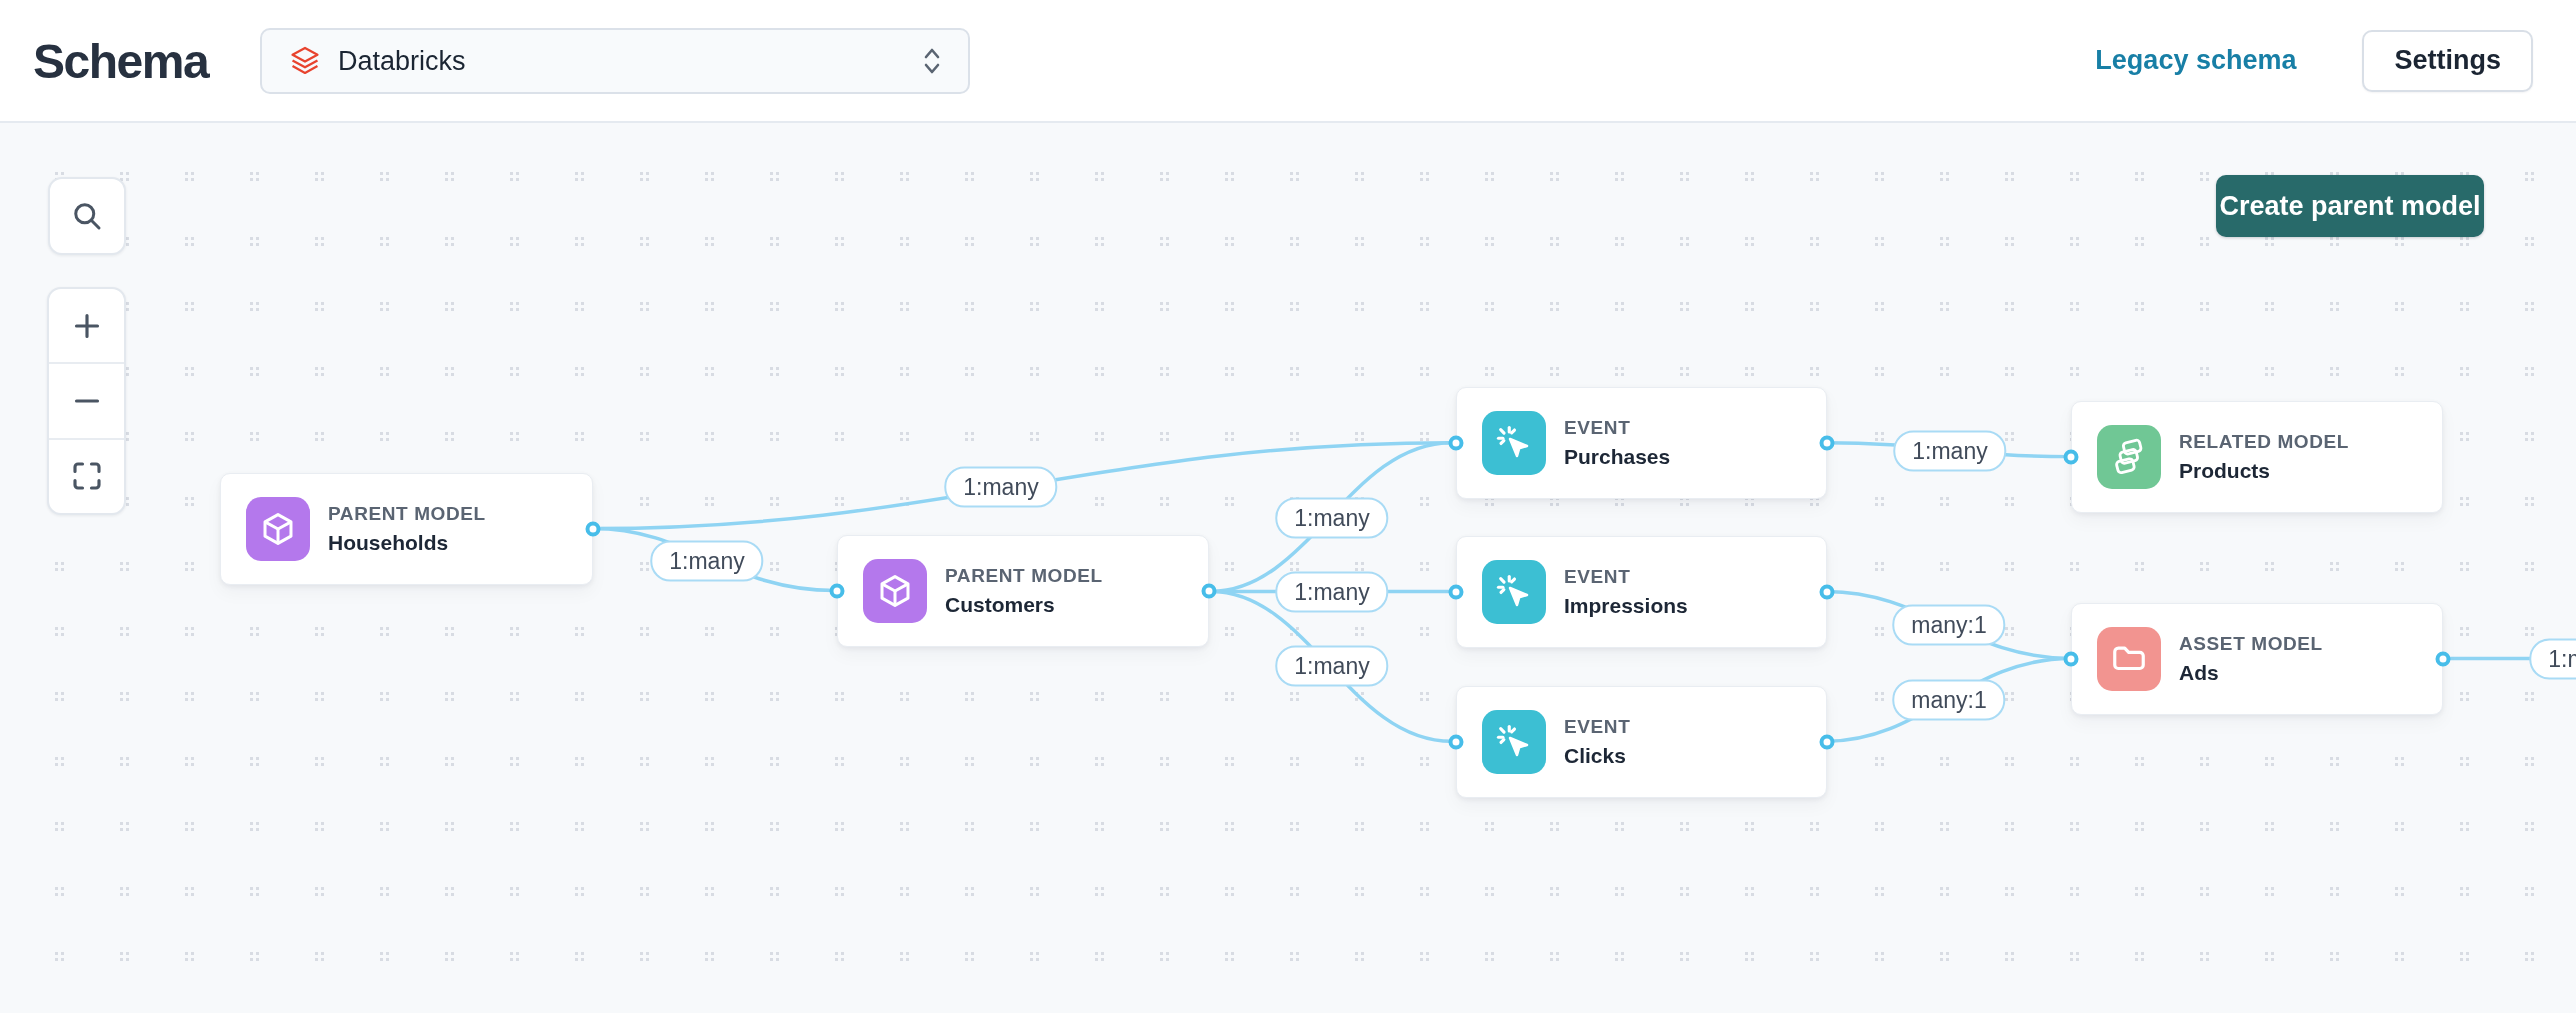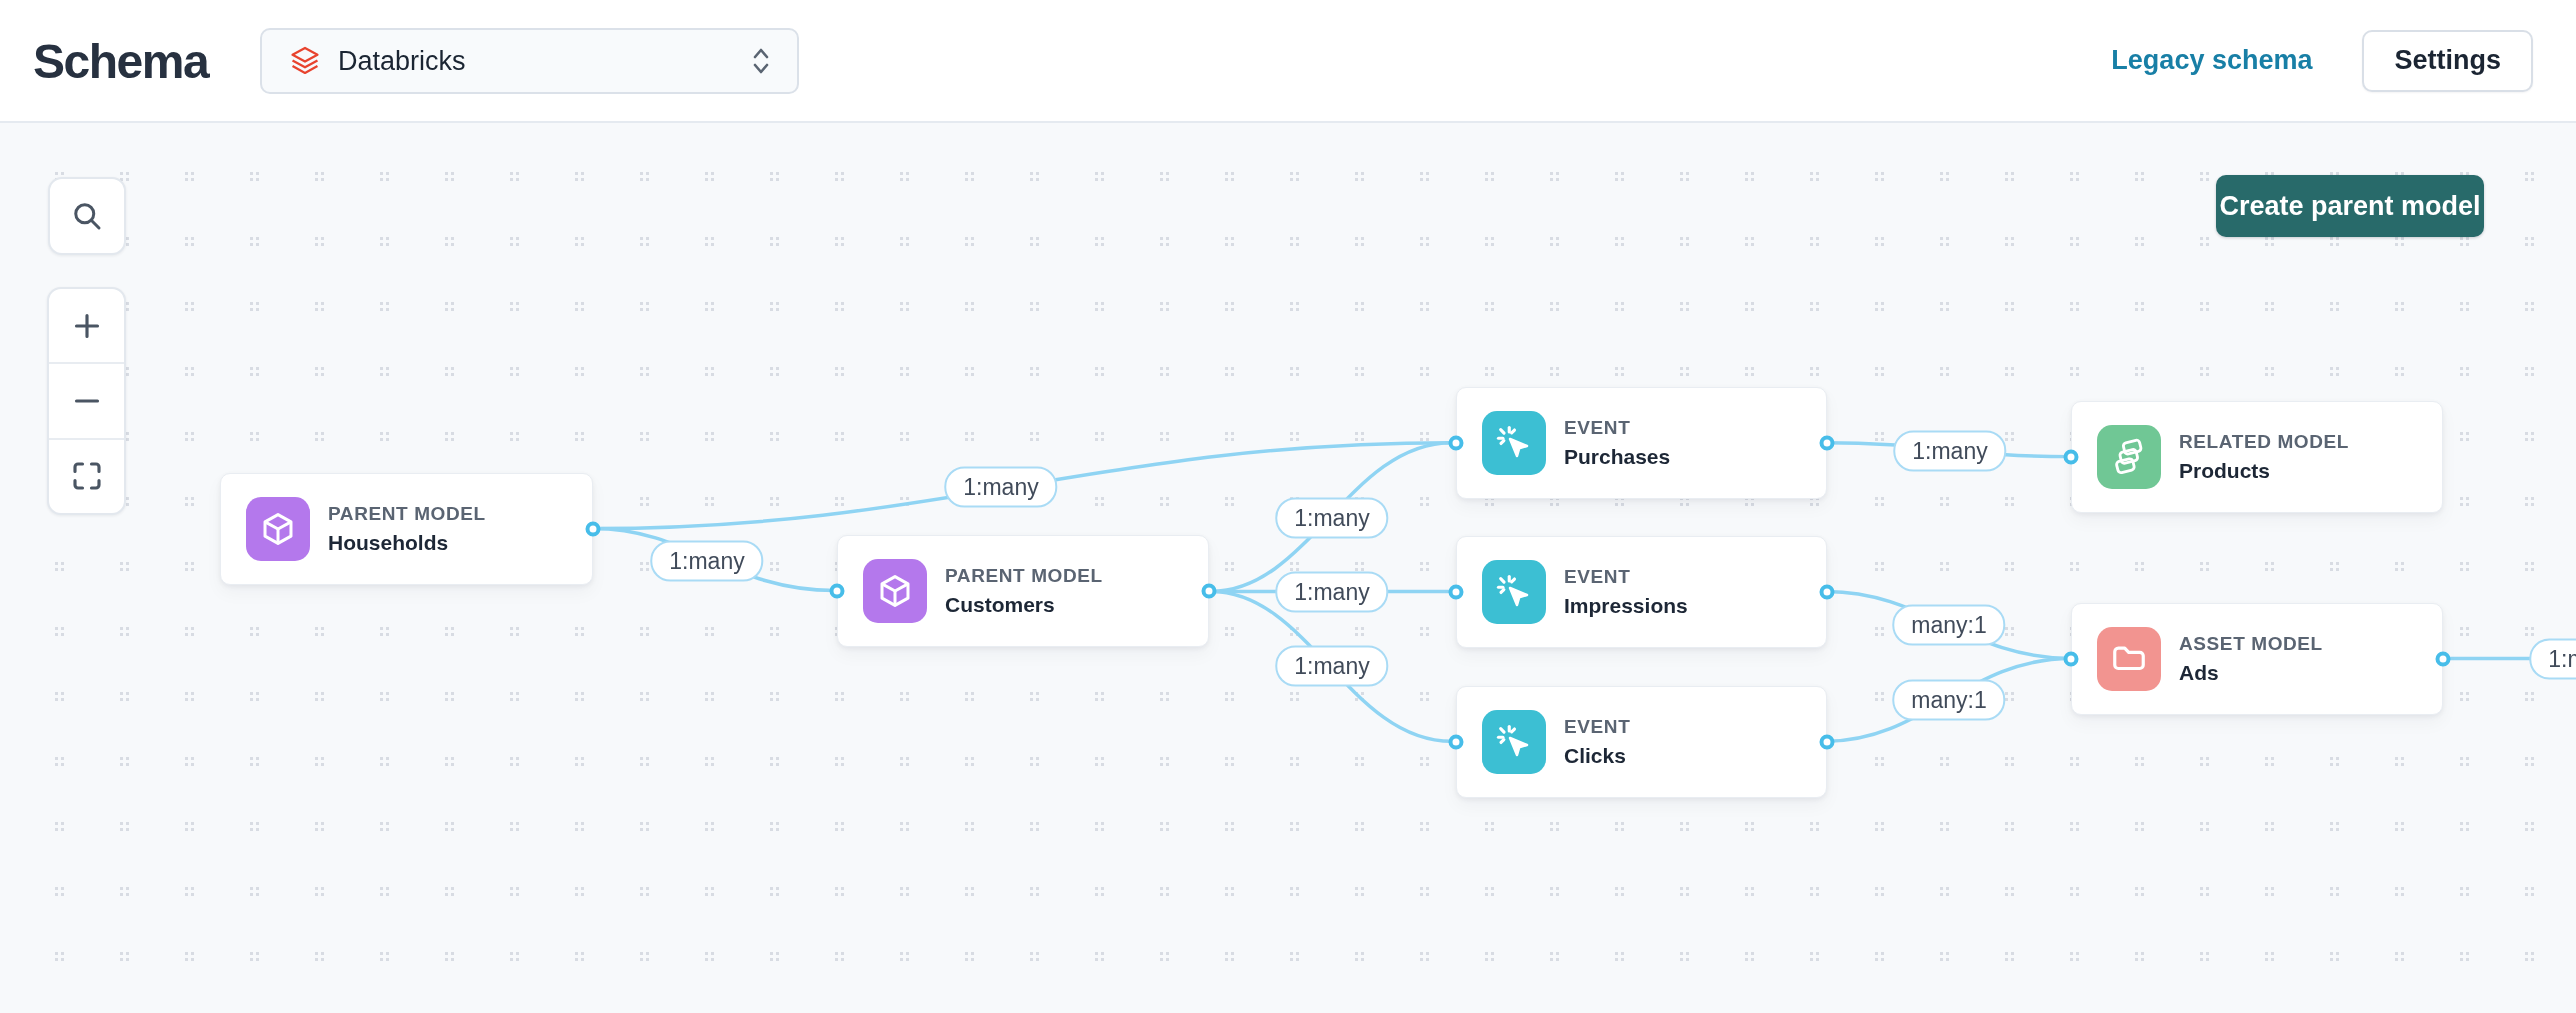--- a/index.html
+++ b/index.html
@@ -4,28 +4,28 @@
 <style>
   * { margin:0; padding:0; box-sizing:border-box; }
   html,body { width:2576px; height:1013px; overflow:hidden;
     font-family:"Liberation Sans", sans-serif; background:#ffffff; }
 
   
   .header { position:relative; width:100%; height:123px; background:#ffffff;
     border-bottom:2px solid #e5eaf0; display:flex; align-items:center; }
   .logo { position:absolute; left:33px; top:50%; transform:translateY(-50%);
     font-size:48px; font-weight:600; letter-spacing:-1.5px; color:#273140; }
-  .source-select { position:absolute; left:260px; top:28px; width:539px; height:66px;
+  .source-select { position:absolute; left:260px; top:28px; width:710px; height:66px;
     background:#f8fafc; border:2px solid #dbe1e9; border-radius:10px;
     display:flex; align-items:center; padding:0 24px 0 26px; cursor:pointer; }
   .source-select .src-icon { width:34px; height:34px; flex:0 0 auto; }
   .source-select .src-label { margin-left:16px; font-size:27px; color:#1b2533; flex:1; }
   .source-select .chev { width:24px; height:34px; flex:0 0 auto; }
   .header-right { position:absolute; right:43px; top:0; height:100%;
-    display:flex; align-items:center; gap:50px; }
+    display:flex; align-items:center; gap:66px; }
   .legacy-link { font-size:27px; font-weight:600; color:#187fa6; cursor:pointer; }
   .settings-btn { height:62px; padding:0 30px; background:#ffffff;
     border:2px solid #d9dfe7; border-radius:10px; font-size:27px; font-weight:700;
     color:#1b2533; display:flex; align-items:center; cursor:pointer;
     box-shadow:0 1px 2px rgba(16,24,40,.05); }
 
   
   .canvas { position:absolute; left:0; top:123px; width:2576px; height:890px;
     overflow:hidden; background-color:#f7f9fb;
     background-image:

